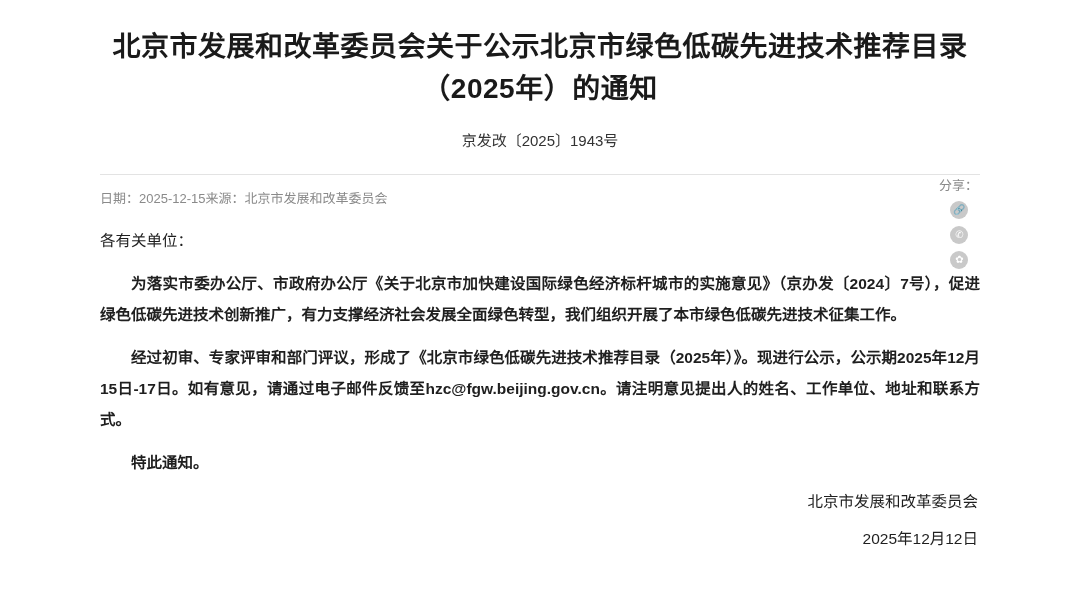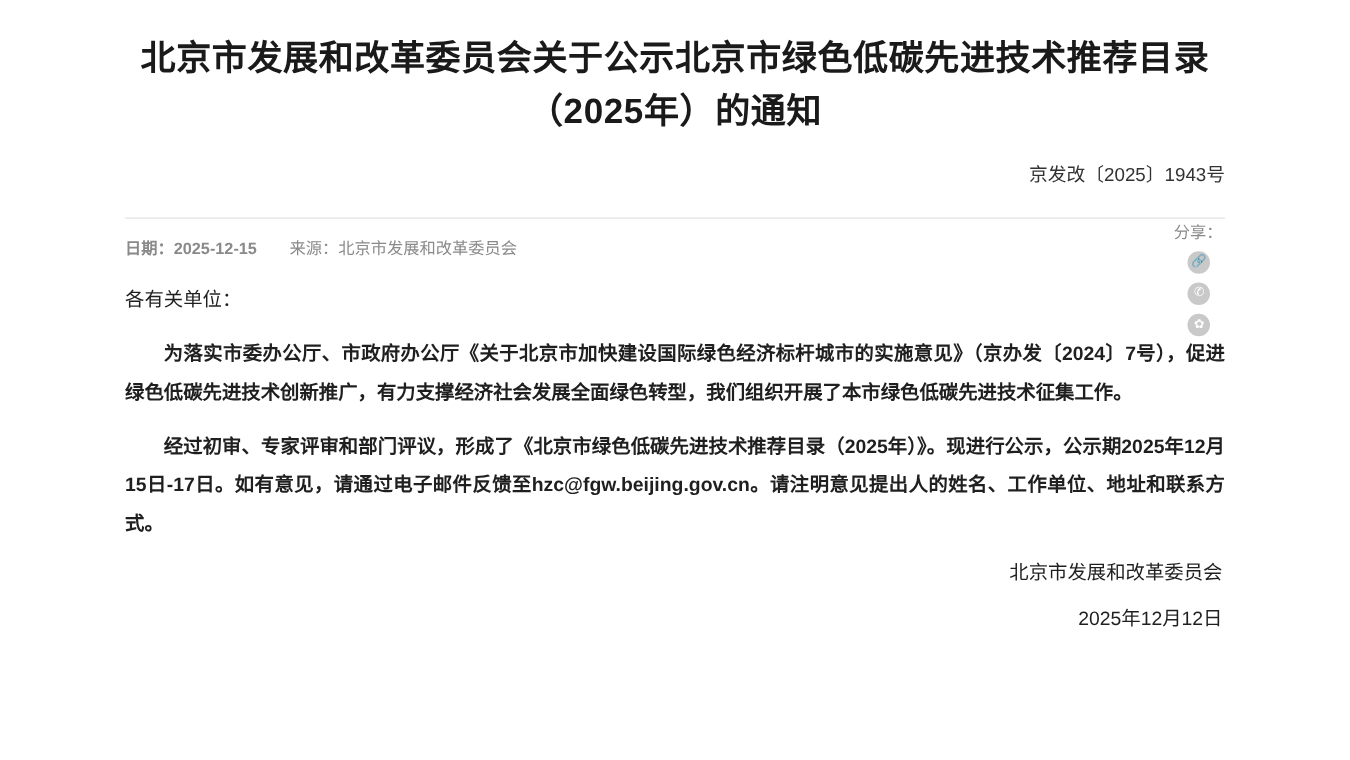--- a/index.html
+++ b/index.html
@@ -37,42 +37,40 @@
     font-weight: 700;
     text-align: center;
     color: #1a1a1a;
     letter-spacing: 0.5px;
   }
   .docnum {
     margin: 0;
     padding-top: 20px;
     font-size: 15px;
     line-height: 22px;
-    text-align: right;
+    text-align: center;
     color: #333333;
   }
   .meta-rule {
     margin-top: 22px;
     border-top: 1px solid #e3e3e3;
     height: 0;
     font-size: 0;
     line-height: 0;
   }
   .meta {
     position: relative;
     height: 44px;
     display: flex;
     align-items: center;
     font-size: 13px;
     color: #8a8a8a;
   }
   .meta .date {
-    margin-right: 26px;
     white-space: nowrap;
-    font-weight: bold;
   }
   .meta .source {
     white-space: nowrap;
     text-align: center;
   }
   .share {
     position: absolute;
     right: 0;
     top: 0;
     height: 44px;
@@ -165,20 +163,21 @@
       </div>
     </div>
 
     <div class="body-text">
       <p class="p-salutation">各有关单位：</p>
 
       <p class="p-indent">为落实市委办公厅、市政府办公厅《关于北京市加快建设国际绿色经济标杆城市的实施意见》（京办发〔2024〕7号），促进绿色低碳先进技术创新推广，有力支撑经济社会发展全面绿色转型，我们组织开展了本市绿色低碳先进技术征集工作。</p>
 
       <p class="p-indent">经过初审、专家评审和部门评议，形成了《北京市绿色低碳先进技术推荐目录（2025年）》。现进行公示，公示期2025年12月15日-17日。如有意见，请通过电子邮件反馈至hzc@fgw.beijing.gov.cn。请注明意见提出人的姓名、工作单位、地址和联系方式。</p>
 
+      <p class="p-indent">特此通知。</p>
 
 
       <div class="sign">
         <span>北京市发展和改革委员会</span>
         <span class="sign-date">2025年12月12日</span>
       </div>
     </div>
 
   </div>
 </div>

